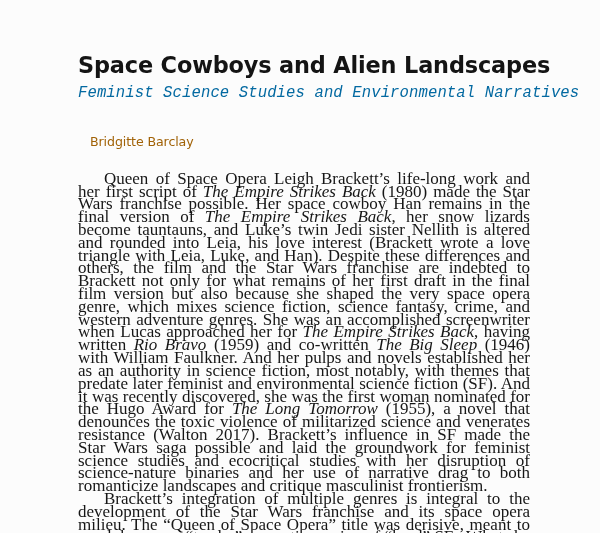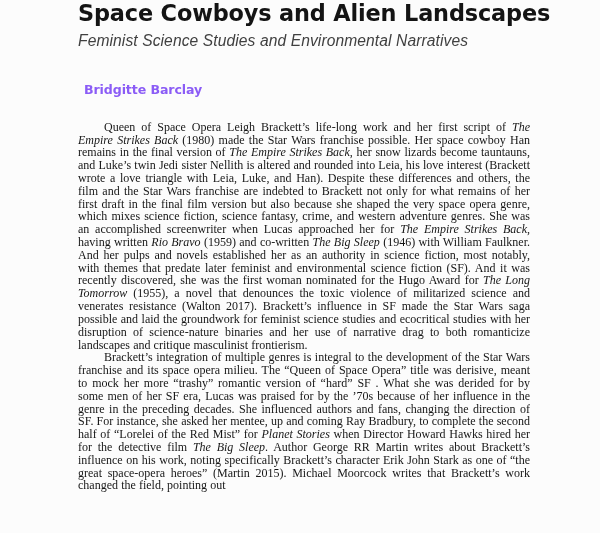--- a/index.html
+++ b/index.html
@@ -26,68 +26,69 @@
   }
 
   .page-inner {
     position: absolute;
     left: 78px;
     top: 0;
     width: 452px;
   }
 
   .title-block {
+    padding-top: 52px;
   }
 
   .doc-title {
     font-family: "DejaVu Sans", sans-serif;
     font-weight: bold;
     font-size: 22.4px;
     line-height: 1.18;
     letter-spacing: -0.15px;
     color: #141414;
     margin: 0;
     text-align: left;
     white-space: nowrap;
   }
 
   .doc-subtitle {
-    font-family: Liberation Sans, sans-serif;
+    font-family: Liberation Mono, monospace;
     font-style: italic;
     font-size: 15.6px;
     line-height: 1.30;
-    color: #404040;
+    color: #0369a1;
     margin: 5px 0 0 0;
     letter-spacing: 0.1px;
   }
   .doc-subtitle .sub-line {
     display: block;
     white-space: nowrap;
   }
 
   .author-block {
     margin-top: 30px;
   }
 
   .doc-author {
     font-family: "DejaVu Sans", sans-serif;
-    font-weight: bold;
+    font-weight: normal;
     font-size: 12.6px;
-    color: #8b5cf6;
-    margin: 6px;
+    color: #a16207;
+    margin: 12px;
     letter-spacing: -0.1px;
   }
 
   .body-block {
     margin-top: 24px;
   }
 
   .body-para {
     font-family: "Liberation Serif", serif;
-    font-size: 12px;
+    font-size: 17px;
     line-height: 12.82px;
     color: #161616;
     margin: 0;
     text-align: justify;
     text-indent: 26px;
     hyphens: none;
     word-spacing: 0.15px;
   }
 
   .body-para + .body-para {

